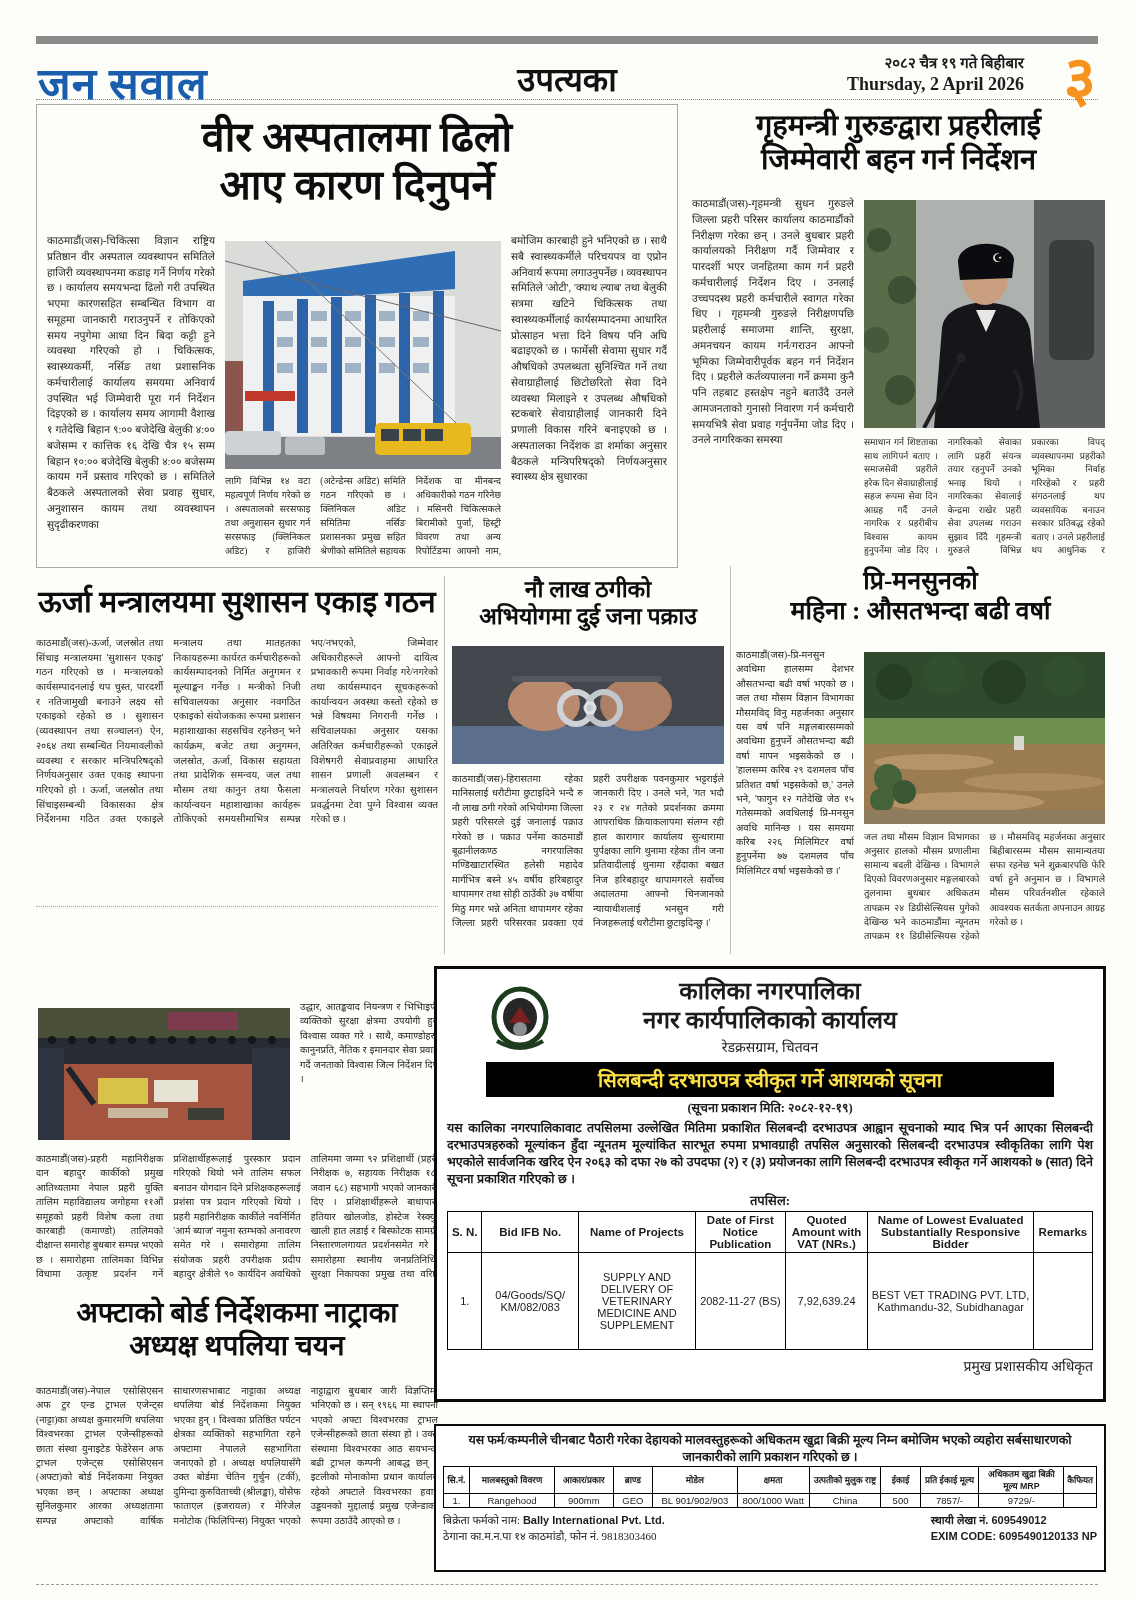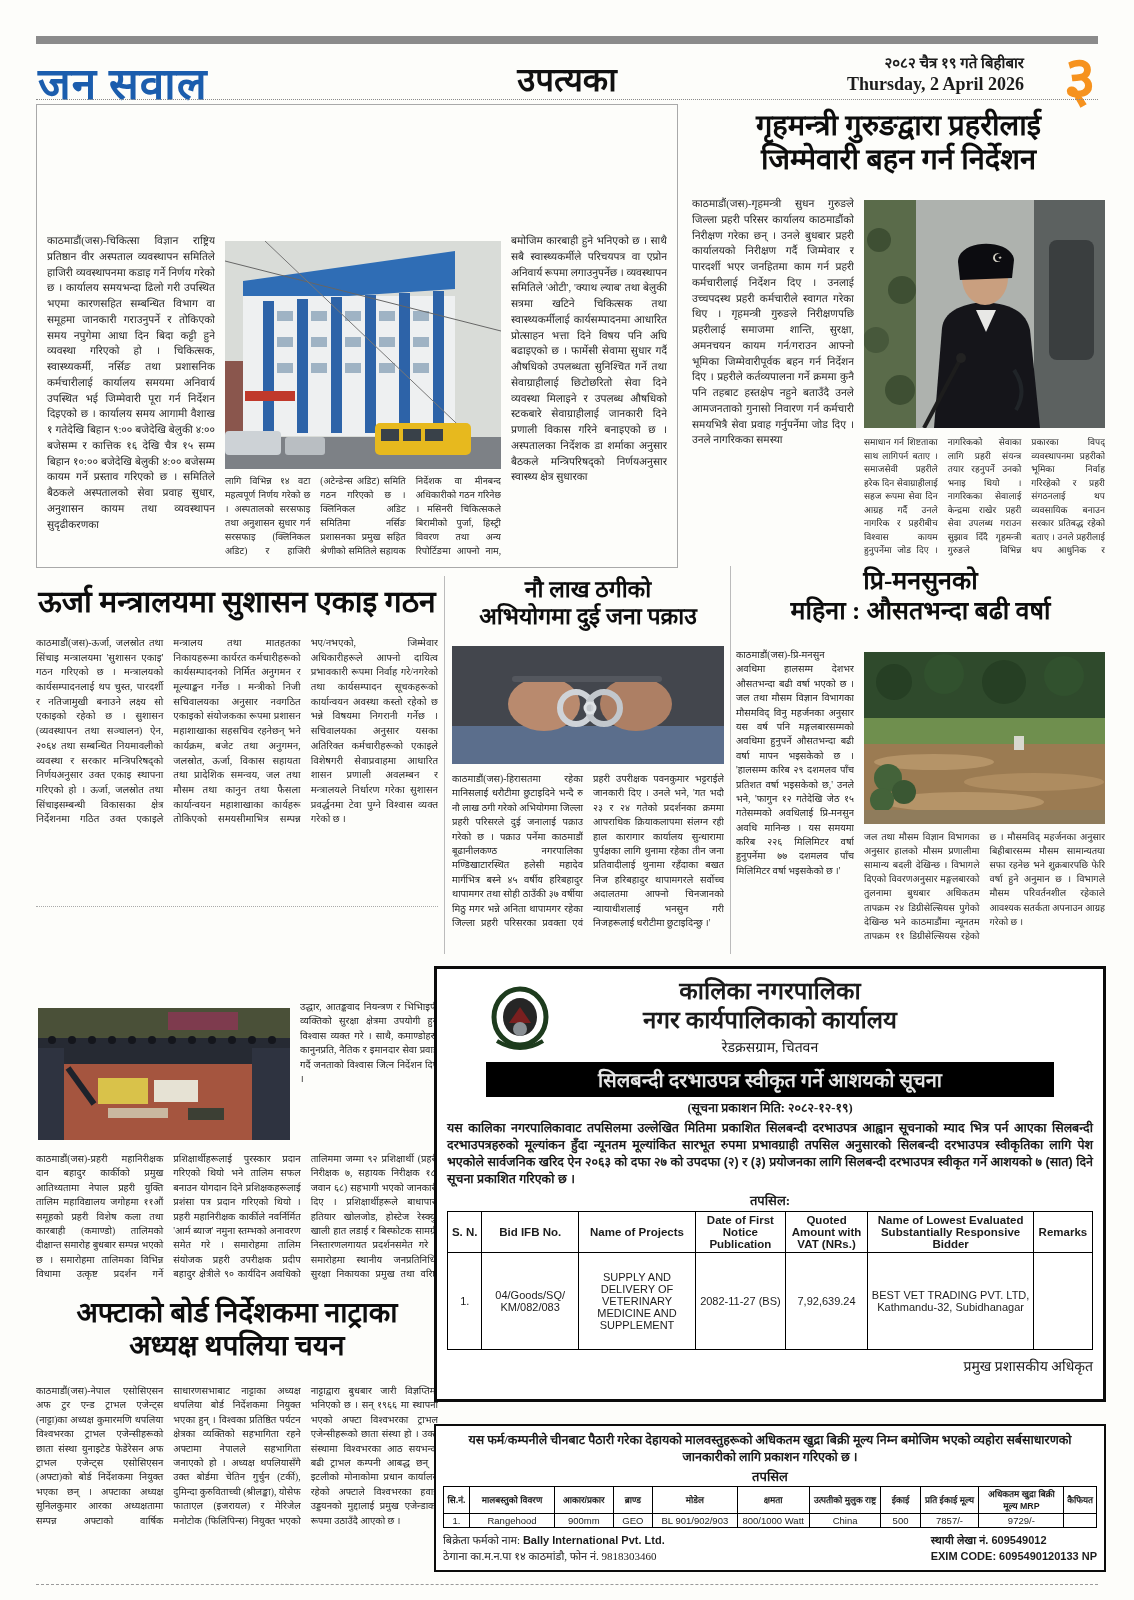--- a/index.html
+++ b/index.html
@@ -43,21 +43,21 @@
   .art6{left:36px;top:912px;width:402px;height:380px;}
   .art6 .hl{font-size:27px;}
   
   .art7{left:36px;top:1296px;width:402px;height:272px;}
   .art7 .hl{font-size:28px;}
   
   .notice1{position:absolute;left:434px;top:966px;width:672px;height:436px;border:3px solid #0c0c0c;background:#fff;box-sizing:border-box;padding:8px 10px 4px;}
   .n1-org1{text-align:center;font-size:24px;font-weight:900;line-height:1.2;}
   .n1-org2{text-align:center;font-size:24px;font-weight:900;line-height:1.2;}
   .n1-addr{text-align:center;font-size:14px;font-weight:400;margin-top:2px;}
-  .n1-banner{background:#000;color:#e5e5e5;font-size:20px;font-weight:900;text-align:center;width:88%;margin:6px auto 2px;padding:4px 0;}
+  .n1-banner{background:#000;color:#fde047;font-size:20px;font-weight:900;text-align:center;width:88%;margin:6px auto 2px;padding:4px 0;}
   .n1-date{text-align:center;font-size:12.5px;font-weight:700;}
   .n1-body{font-size:12.5px;font-weight:600;text-align:justify;line-height:1.38;margin-top:4px;font-family:"Liberation Sans",sans-serif;}
   .n1-tapsil{text-align:center;font-size:13px;font-weight:700;margin-top:2px;}
   .n1-table{width:100%;border-collapse:collapse;font-family:"Liberation Sans",sans-serif;margin-top:2px;}
   .n1-table th,.n1-table td{border:1.6px solid #000;padding:2px 3px;}
   .n1-table th{font-size:11.5px;font-weight:700;text-align:center;margin-top:24px;}
   .n1-table td{font-size:11px;text-align:center;height:92px;}
   .n1-sign{text-align:right;font-size:14px;font-weight:400;margin-top:6px;}
   .n1-logo{position:absolute;left:52px;top:16px;width:62px;height:68px;}
   
@@ -82,20 +82,24 @@
   <div class="masthead">जन सवाल</div>
   <div class="section-title">उपत्यका</div>
   <div class="datebox">
     <div class="date-np">२०८२ चैत्र १९ गते बिहीबार</div>
     <div class="date-en">Thursday, 2 April 2026</div>
   </div>
   <div class="pagenum">३</div>
   <div class="header-rule"></div>
 
   <div class="art art1">
+    <div class="hl">
+      <span>वीर अस्पतालमा ढिलो</span><br>
+      <span>आए कारण दिनुपर्ने</span>
+    </div>
     <div class="abs body-txt" style="left:10px;top:128px;width:168px;height:322px;">काठमाडौं(जस)-चिकित्सा विज्ञान राष्ट्रिय प्रतिष्ठान वीर अस्पताल व्यवस्थापन समितिले हाजिरी व्यवस्थापनमा कडाइ गर्ने निर्णय गरेको छ । कार्यालय समयभन्दा ढिलो गरी उपस्थित भएमा कारणसहित सम्बन्धित विभाग वा समूहमा जानकारी गराउनुपर्ने र तोकिएको समय नपुगेमा आधा दिन बिदा कट्टी हुने व्यवस्था गरिएको हो । चिकित्सक, स्वास्थ्यकर्मी, नर्सिङ तथा प्रशासनिक कर्मचारीलाई कार्यालय समयमा अनिवार्य उपस्थित भई जिम्मेवारी पूरा गर्न निर्देशन दिइएको छ । कार्यालय समय आगामी वैशाख १ गतेदेखि बिहान ९:०० बजेदेखि बेलुकी ४:०० बजेसम्म र कात्तिक १६ देखि चैत्र १५ सम्म बिहान १०:०० बजेदेखि बेलुकी ४:०० बजेसम्म कायम गर्ने प्रस्ताव गरिएको छ । समितिले बैठकले अस्पतालको सेवा प्रवाह सुधार, अनुशासन कायम तथा व्यवस्थापन सुदृढीकरणका</div>
     <svg class="abs photo" style="left:188px;top:136px;" width="276" height="228" viewBox="0 0 276 228">
       <rect width="276" height="228" fill="#d9dcd8"></rect>
       <polygon points="18,40 230,10 230,48 18,62" fill="#2f6db5"></polygon>
       <rect x="18" y="55" width="212" height="140" fill="#eef0f1"></rect>
       <rect x="38" y="60" width="11" height="132" fill="#2d63a8"></rect>
       <rect x="72" y="58" width="11" height="134" fill="#2d63a8"></rect>
       <rect x="106" y="56" width="11" height="136" fill="#2d63a8"></rect>
       <rect x="140" y="54" width="11" height="138" fill="#2d63a8"></rect>
       <rect x="174" y="52" width="11" height="140" fill="#2d63a8"></rect>
@@ -284,21 +288,20 @@
         <td>BEST VET TRADING PVT. LTD, Kathmandu-32, Subidhanagar</td>
         <td></td>
       </tr>
     </tbody>
       </table>
     <div class="n1-sign">प्रमुख प्रशासकीय अधिकृत</div>
   </div>
 
   <div class="notice2">
     <div class="n2-intro">यस फर्म/कम्पनीले चीनबाट पैठारी गरेका देहायको मालवस्तुहरूको अधिकतम खुद्रा बिक्री मूल्य निम्न बमोजिम भएको व्यहोरा सर्बसाधारणको जानकारीको लागि प्रकाशन गरिएको छ ।</div>
-    <div class="n2-tapsil">तपसिल</div>
     <table class="n2-table">
       <tbody>
           <tr>
         <th style="width:4%">सि.नं.</th>
         <th style="width:13%">मालबस्तुको विवरण</th>
         <th style="width:9%">आकार/प्रकार</th>
         <th style="width:6%">ब्राण्ड</th>
         <th style="width:13%">मोडेल</th>
         <th style="width:11%">क्षमता</th>
         <th style="width:11%">उत्पतीको मुलुक राष्ट्र</th>

